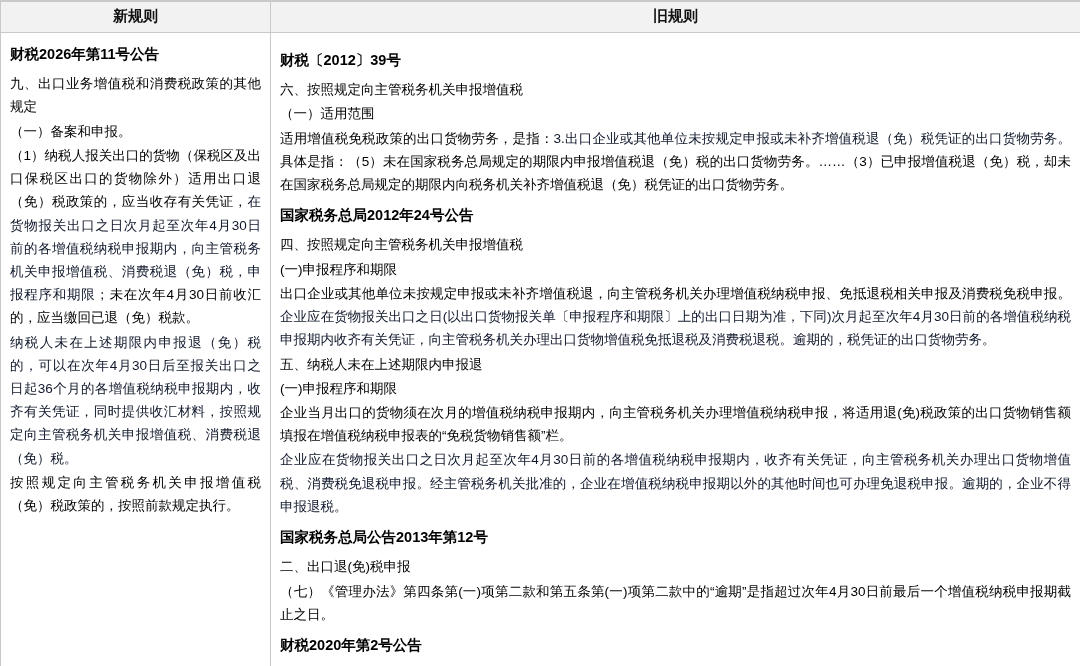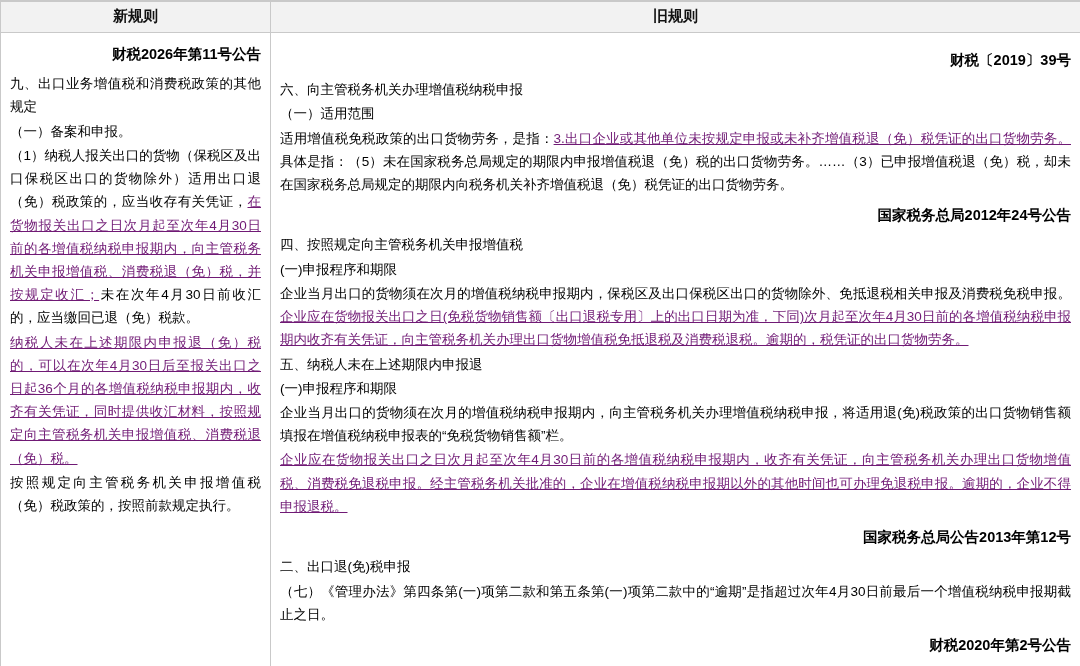--- a/index.html
+++ b/index.html
@@ -42,33 +42,33 @@
 
   td.cell {
     padding: 8px 9px 10px 9px;
     font-size: 13.5px;
     line-height: 1.72;
   }
   td.cell.left { font-size: 13.5px; }
   td.cell.right { font-size: 13.5px; }
 
   .h-center {
-    text-align: right;
+    text-align: left;
     font-weight: bold;
     font-size: 14.5px;
     margin: 2px 0 6px 0;
     line-height: 1.6;
   }
   .h-center.tight { margin: 8px 0 6px 0; }
   p {
     margin: 0 0 1px 0;
     text-align: justify;
     text-justify: inter-ideograph;
   }
-  .red { color: #701a75; text-decoration: underline; }
+  .red { color: #0f172a; }
   .blk { color: #000; }
 </style>
 </head>
 <body>
 
 <div class="doc">
   <table class="cmp">
     <colgroup>
       <col class="c-new">
       <col class="c-old">
@@ -79,35 +79,35 @@
         <th>旧规则</th>
       </tr>
     </thead>
     <tbody>
       <tr>
         <td class="cell left">
           <div class="h-center">财税2026年第11号公告</div>
           <div id="new-body">
               <p><span class="blk">九、出口业务增值税和消费税政策的其他规定</span></p>
               <p><span class="blk">（一）备案和申报。</span></p>
-              <p><span class="blk">（1）纳税人报关出口的货物（保税区及出口保税区出口的货物除外）适用出口退（免）税政策的，应当收存有关凭证，</span><span class="red">在货物报关出口之日次月起至次年4月30日前的各增值税纳税申报期内，向主管税务机关申报增值税、消费税退（免）税，并按规定收汇；</span><span class="blk">未在次年4月30日前收汇的，应当缴回已退（免）税款。</span></p>
+              <p><span class="blk">（1）纳税人报关出口的货物（保税区及出口保税区出口的货物除外）适用出口退（免）税政策的，应当收存有关凭证，</span><span class="red">在货物报关出口之日次月起至次年4月30日前的各增值税纳税申报期内，向主管税务机关申报增值税、消费税退（免）税，申报程序和期限；</span><span class="blk">未在次年4月30日前收汇的，应当缴回已退（免）税款。</span></p>
               <p><span class="red">纳税人未在上述期限内申报退（免）税的，可以在次年4月30日后至报关出口之日起36个月的各增值税纳税申报期内，收齐有关凭证，同时提供收汇材料，按照规定向主管税务机关申报增值税、消费税退（免）税。</span></p>
               <p><span class="blk">按照规定向主管税务机关申报增值税（免）税政策的，按照前款规定执行。</span></p>
             </div>
         </td>
         <td class="cell right">
           <div id="old-body">
-              <div class="h-center tight">财税〔2019〕39号</div>
-              <p><span class="blk">六、向主管税务机关办理增值税纳税申报</span></p>
+              <div class="h-center tight">财税〔2012〕39号</div>
+              <p><span class="blk">六、按照规定向主管税务机关申报增值税</span></p>
               <p><span class="blk">（一）适用范围</span></p>
               <p><span class="blk">适用增值税免税政策的出口货物劳务，是指：</span><span class="red">3.出口企业或其他单位未按规定申报或未补齐增值税退（免）税凭证的出口货物劳务。</span><span class="blk">具体是指：（5）未在国家税务总局规定的期限内申报增值税退（免）税的出口货物劳务。……（3）已申报增值税退（免）税，却未在国家税务总局规定的期限内向税务机关补齐增值税退（免）税凭证的出口货物劳务。</span></p>
               <div class="h-center tight">国家税务总局2012年24号公告</div>
               <p><span class="blk">四、按照规定向主管税务机关申报增值税</span></p>
               <p><span class="blk">(一)申报程序和期限</span></p>
-              <p><span class="blk">企业当月出口的货物须在次月的增值税纳税申报期内，保税区及出口保税区出口的货物除外、免抵退税相关申报及消费税免税申报。</span><span class="red">企业应在货物报关出口之日(免税货物销售额〔出口退税专用〕上的出口日期为准，下同)次月起至次年4月30日前的各增值税纳税申报期内收齐有关凭证，向主管税务机关办理出口货物增值税免抵退税及消费税退税。</span><span class="red">逾期的，税凭证的出口货物劳务。</span></p>
+              <p><span class="blk">出口企业或其他单位未按规定申报或未补齐增值税退，向主管税务机关办理增值税纳税申报、免抵退税相关申报及消费税免税申报。</span><span class="red">企业应在货物报关出口之日(以出口货物报关单〔申报程序和期限〕上的出口日期为准，下同)次月起至次年4月30日前的各增值税纳税申报期内收齐有关凭证，向主管税务机关办理出口货物增值税免抵退税及消费税退税。</span><span class="red">逾期的，税凭证的出口货物劳务。</span></p>
               <p><span class="blk">五、纳税人未在上述期限内申报退</span></p>
               <p><span class="blk">(一)申报程序和期限</span></p>
               <p><span class="blk">企业当月出口的货物须在次月的增值税纳税申报期内，向主管税务机关办理增值税纳税申报，将适用退(免)税政策的出口货物销售额填报在增值税纳税申报表的“免税货物销售额”栏。</span></p>
               <p><span class="red">企业应在货物报关出口之日次月起至次年4月30日前的各增值税纳税申报期内，收齐有关凭证，向主管税务机关办理出口货物增值税、消费税免退税申报。经主管税务机关批准的，企业在增值税纳税申报期以外的其他时间也可办理免退税申报。逾期的，企业不得申报退税。</span></p>
               <div class="h-center tight">国家税务总局公告2013年第12号</div>
               <p><span class="blk">二、出口退(免)税申报</span></p>
               <p><span class="blk">（七）《管理办法》第四条第(一)项第二款和第五条第(一)项第二款中的“逾期”是指超过次年4月30日前最后一个增值税纳税申报期截止之日。</span></p>
               <div class="h-center tight">财税2020年第2号公告</div>
               <p></p>
             </div>

